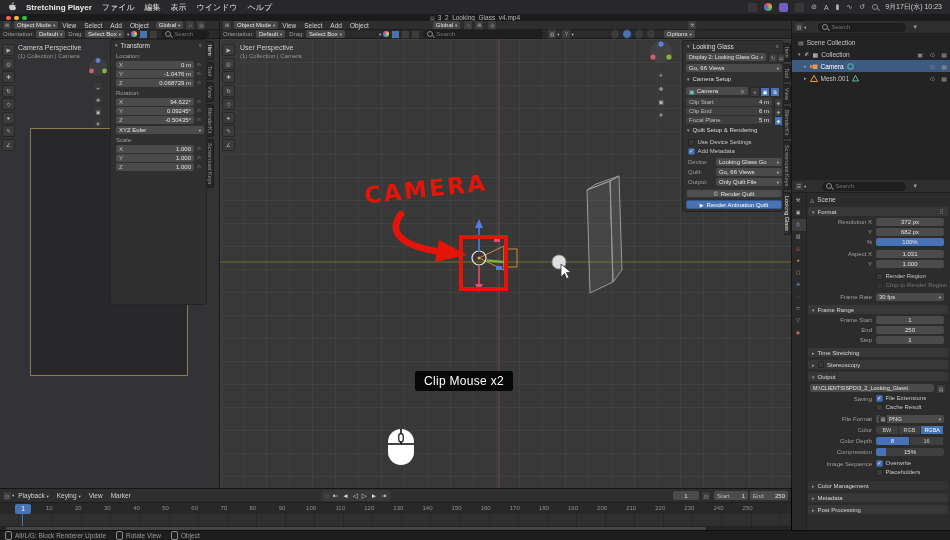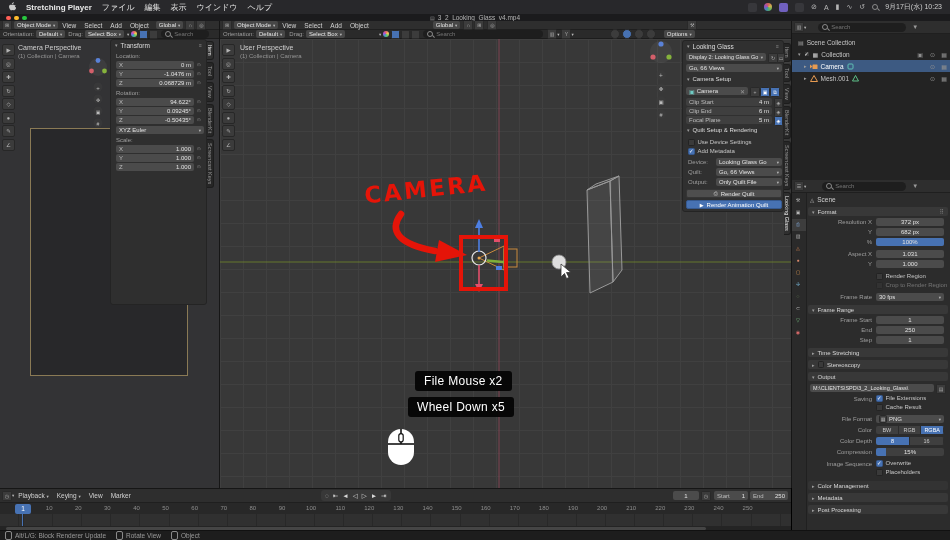--- a/index.html
+++ b/index.html
@@ -380,22 +380,21 @@
     <div class="abs ovl1" style="left:20px;top:23px">User Perspective</div>
     <div class="abs ovl2" style="left:20px;top:32px">(1) Collection | Camera</div>
 
     <div class="cam-note" style="left:144px;top:155px">CAMERA</div>
     <svg class="abs" style="left:163px;top:187px" width="92" height="60" viewBox="0 0 92 60">
       <path d="M18,6 C6,22 14,36 52,43" stroke="#e51408" stroke-width="6.5" fill="none" stroke-linecap="round"></path>
       <polygon points="56,32 84,47 52,54" fill="#e51408"></polygon>
     </svg>
     <div class="redbox" style="left:239px;top:214px;width:41px;height:48px"></div>
 
-    <div class="pill" style="left:195px;top:350px">File Mouse x2</div>
-    <div class="pill" style="left:188px;top:376px">Wheel Down x5</div>
+    <div class="pill" style="left:195px;top:350px">Clip Mouse x2</div>
     <svg class="abs" style="left:166px;top:407px" width="30" height="38" viewBox="0 0 30 38">
       <rect x="2" y="1" width="26" height="36" rx="13" fill="#fff"></rect>
       <line x1="15" y1="1" x2="15" y2="16" stroke="#141414" stroke-width="1.6"></line>
       <line x1="2" y1="16" x2="28" y2="16" stroke="#141414" stroke-width="1.6"></line>
       <rect x="12.2" y="5" width="5.6" height="9.5" rx="2.8" fill="#141414"></rect>
       <rect x="13.4" y="6.2" width="3.2" height="7.1" rx="1.6" fill="#fff"></rect>
     </svg>
 
     <div class="abs panel" style="left:462px;top:19px;width:102px;height:172px;background:#303030">
       <div class="phdr" style="height:10px">

